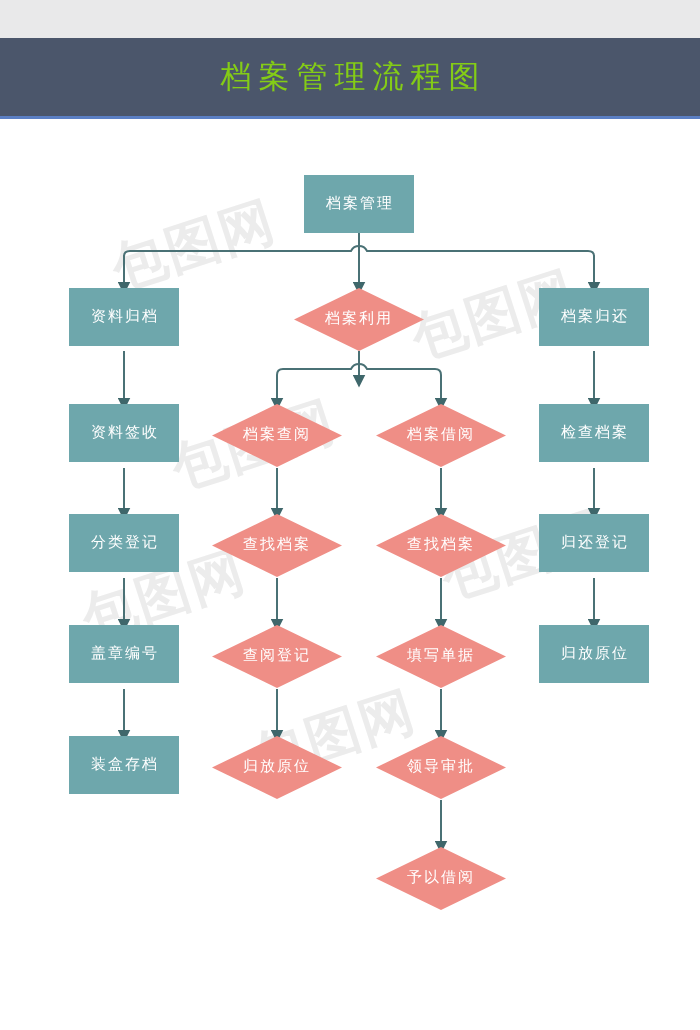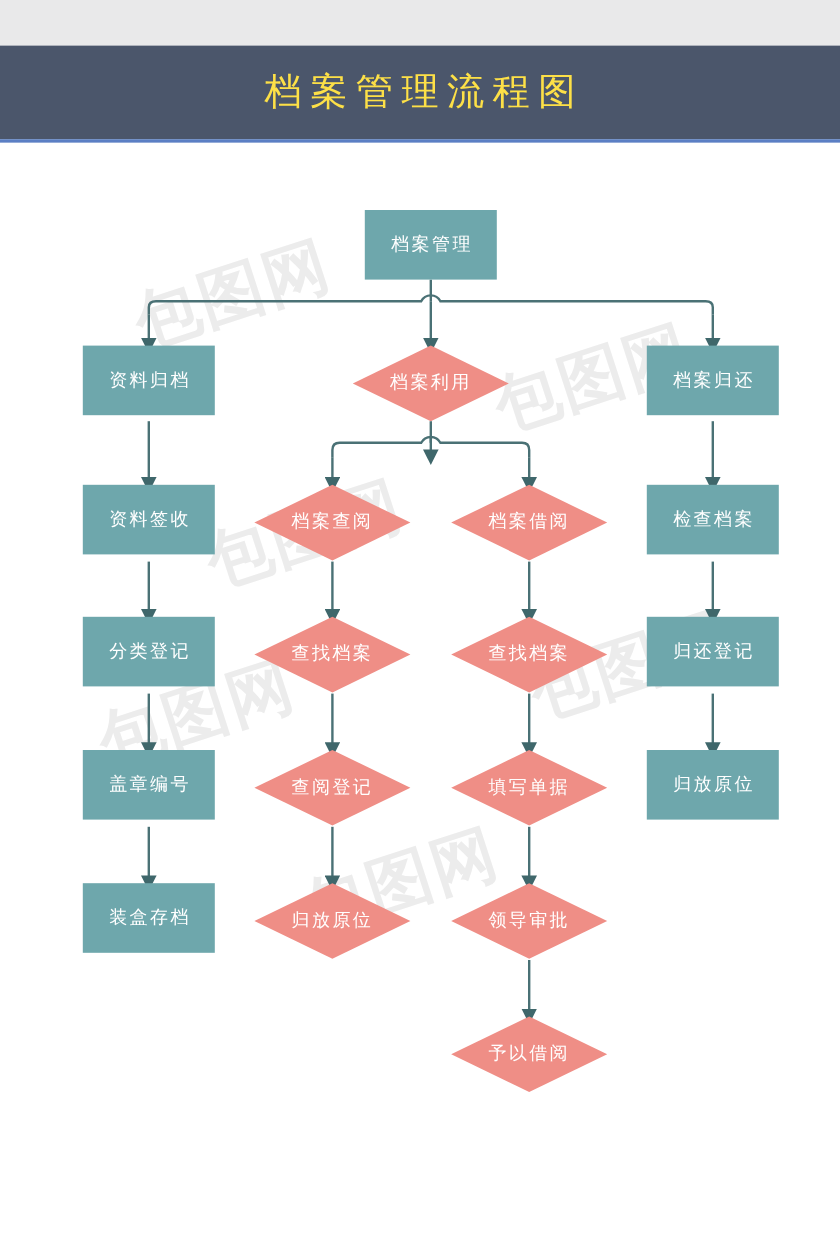--- a/index.html
+++ b/index.html
@@ -30,21 +30,21 @@
     position: absolute;
     left: 0; top: 38px;
     width: 700px;
     height: 78px;
     background: #4b566b;
     display: flex;
     align-items: center;
     justify-content: center;
   }
   .banner-title {
-    color: #fde047;
+    color: #84cc16;
     font-size: 31px;
     letter-spacing: 7px;
     font-weight: normal;
     text-indent: 7px;
     font-family: "Liberation Serif", "DejaVu Serif", serif;
   }
   .banner-rule {
     position: absolute;
     left: 0; top: 116px;
     width: 700px;

